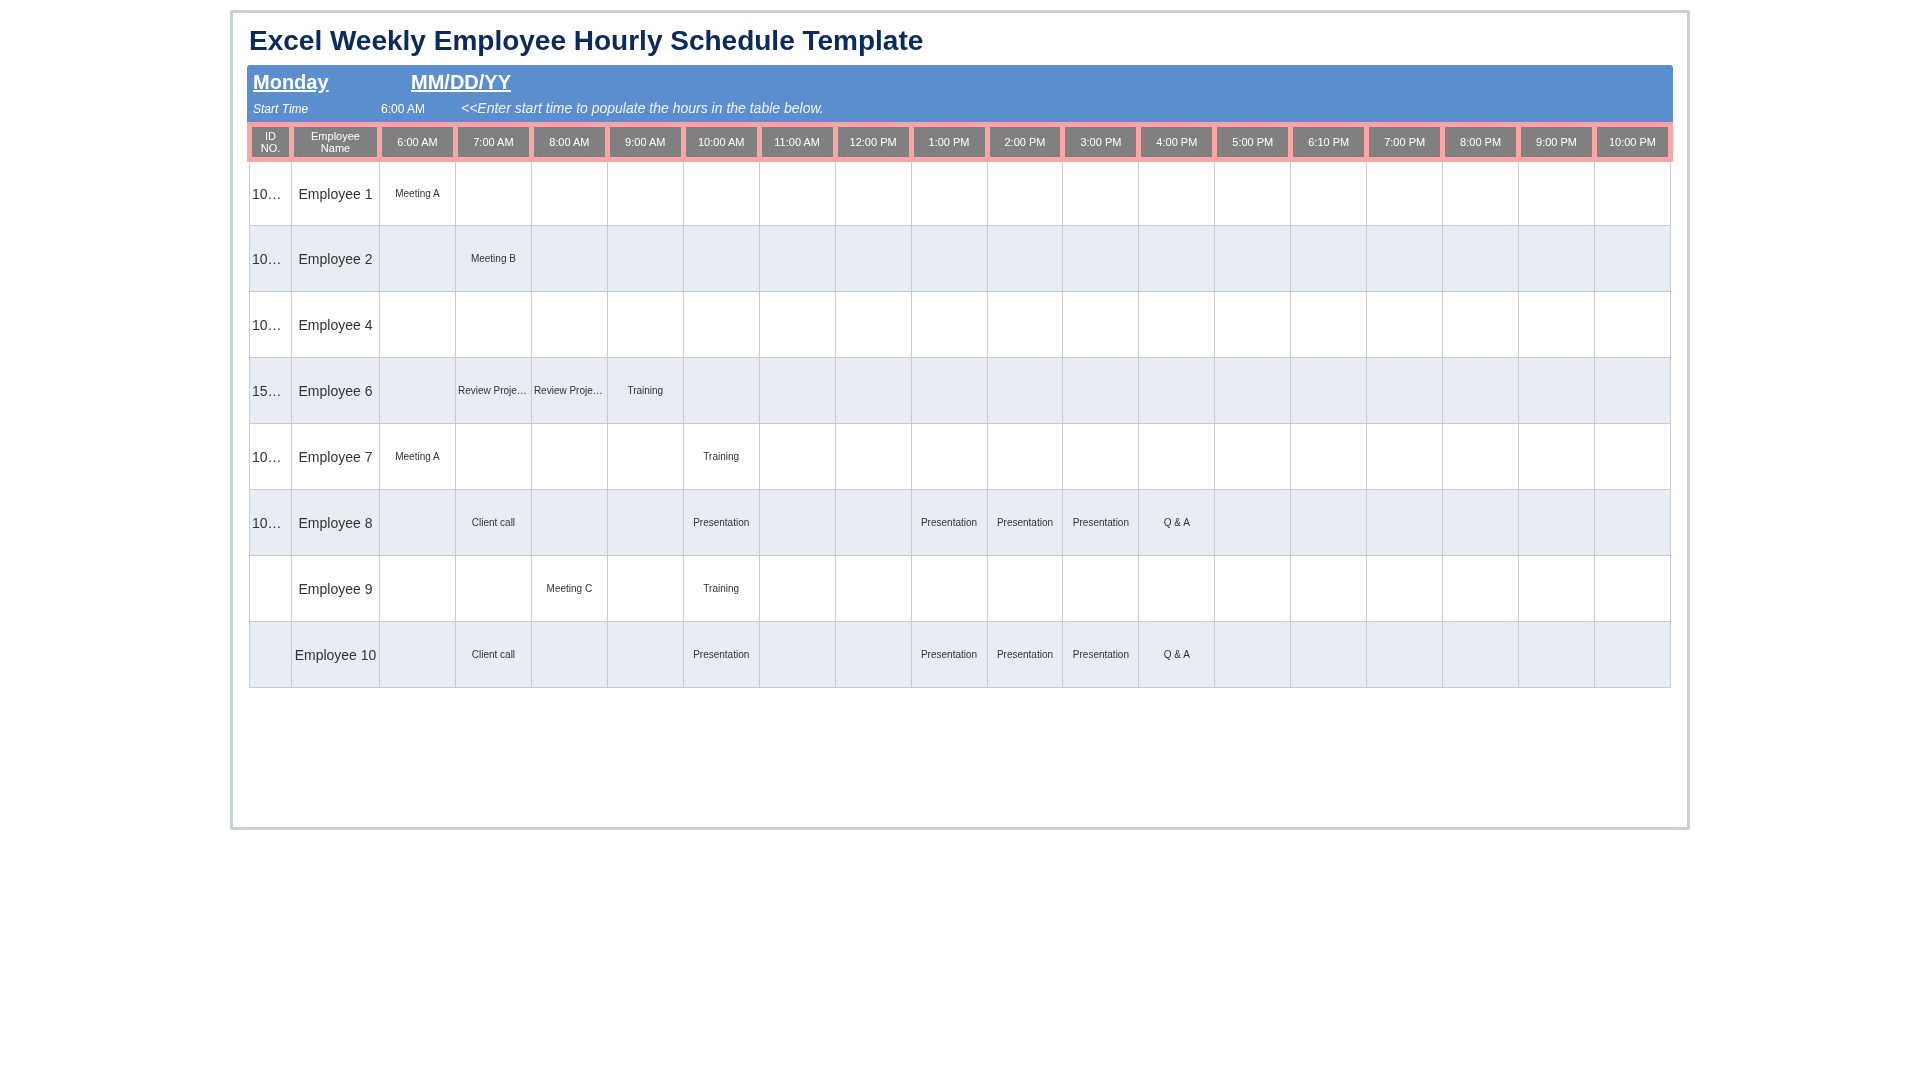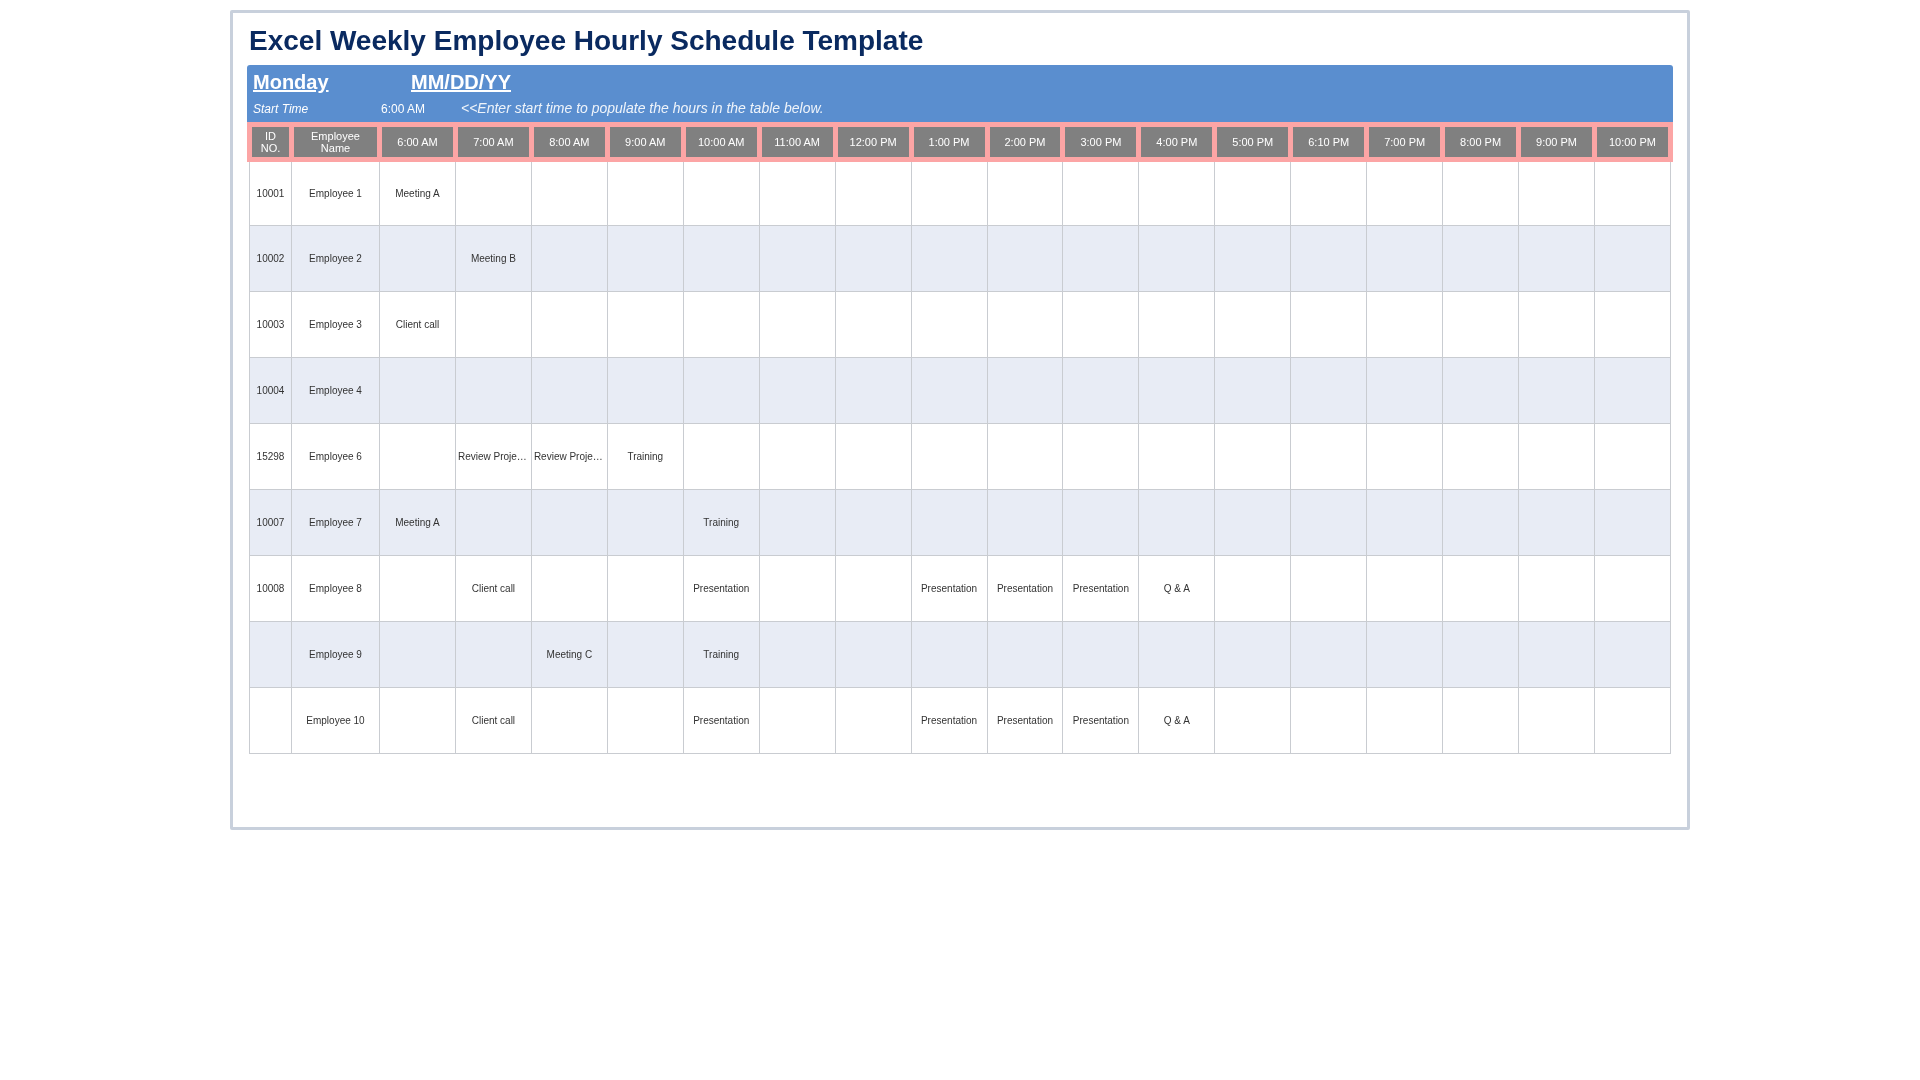--- a/index.html
+++ b/index.html
@@ -83,21 +83,21 @@
     text-align: center;
     color: #333;
     height: 66px;
     padding: 0 2px;
     overflow: hidden;
     white-space: nowrap;
     text-overflow: ellipsis;
   }
   table.sched tbody tr:nth-child(even) td { background: #e8ecf5; }
   table.sched tbody tr:nth-child(odd)  td { background: #ffffff; }
-  table.sched td.id, table.sched td.emp { font-size: 10px; margin-top: 30px; }
+  table.sched td.id, table.sched td.emp { font-size: 14px; margin-top: 30px; }
 </style>
 </head>
 <body>
 
 <div class="frame">
 
   <div class="title">Excel Weekly Employee Hourly Schedule Template</div>
 
   <div class="banner">
     <div class="banner-row1">
@@ -172,41 +172,20 @@
           <td></td>
           <td></td>
           <td></td>
           <td></td>
           <td></td>
           <td></td>
           <td></td>
           <td></td>
         </tr>
         <tr>
-          <td class="id">10003</td>
-          <td class="emp">Employee 3</td>
-          <td>Client call</td>
-          <td></td>
-          <td></td>
-          <td></td>
-          <td></td>
-          <td></td>
-          <td></td>
-          <td></td>
-          <td></td>
-          <td></td>
-          <td></td>
-          <td></td>
-          <td></td>
-          <td></td>
-          <td></td>
-          <td></td>
-          <td></td>
-        </tr>
-        <tr>
           <td class="id">10004</td>
           <td class="emp">Employee 4</td>
           <td></td>
           <td></td>
           <td></td>
           <td></td>
           <td></td>
           <td></td>
           <td></td>
           <td></td>

